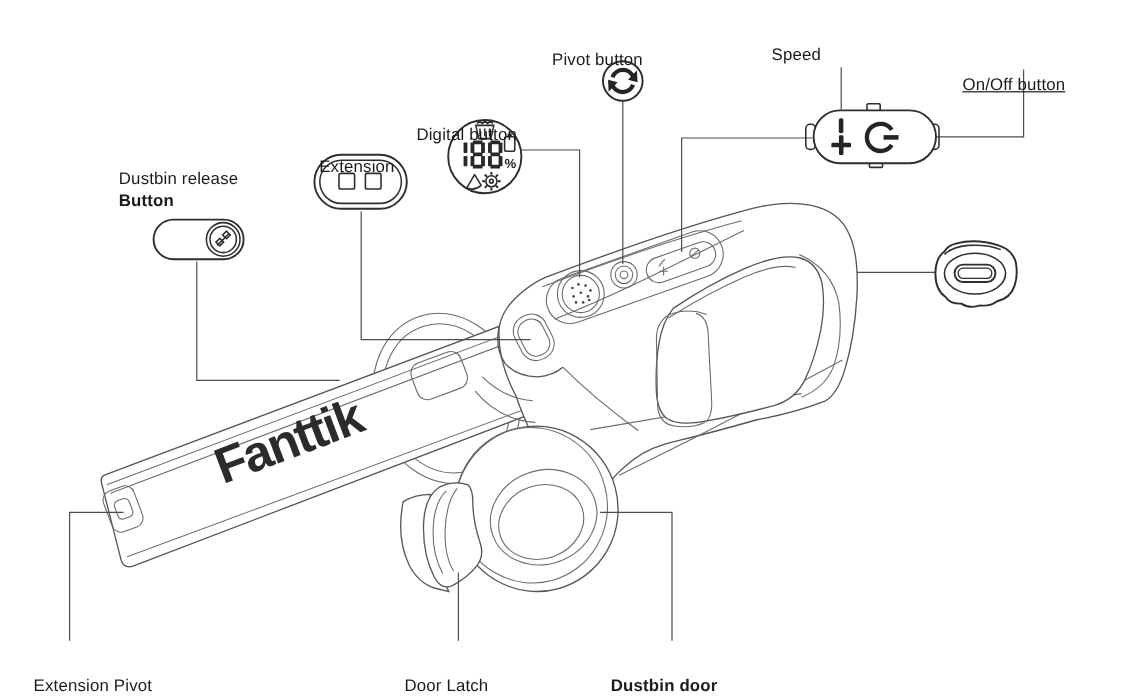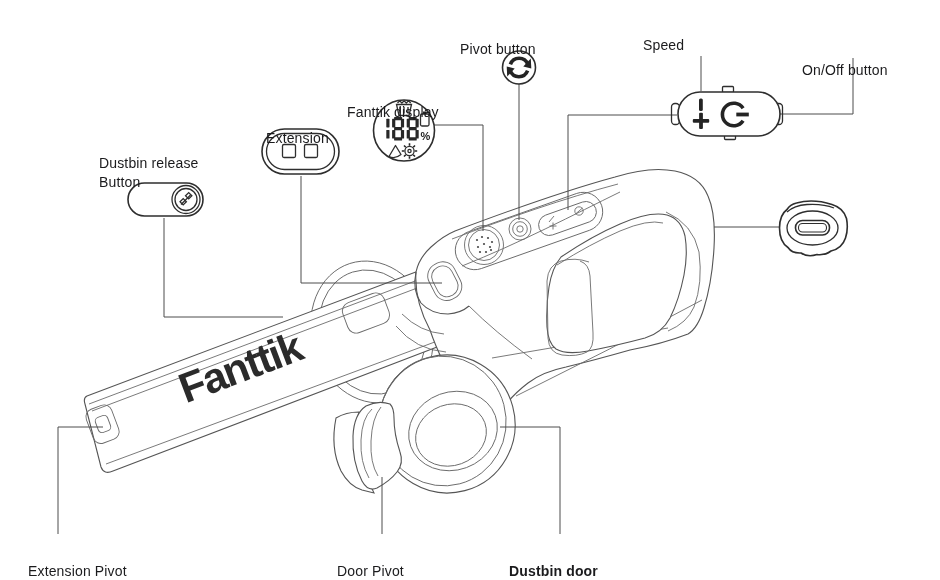--- a/index.html
+++ b/index.html
@@ -220,27 +220,27 @@
       <path class="callout" d="M 787 209.5 Q 779.5 215 779.5 228 Q 779.5 242 788 247.5 Q 792 253.5 801 253 Q 808 257.5 817 254.5 Q 825 255.5 831 251 Q 842 248.5 845.5 238 Q 848.5 229 846.5 218.5 Q 843.5 208 832 204.5 Q 813 198.5 796.5 203 Q 790 204.5 787 209.5 Z"></path>
       <path class="callout2" d="M 787 212 Q 794 205.5 807 204.5 Q 823 203.5 834 208"></path>
       <ellipse class="callout2" cx="812.5" cy="228" rx="25.5" ry="17"></ellipse>
       <g>
         <rect class="callout2" x="795.5" y="220.5" width="34" height="14.5" rx="7" style="stroke-width:1.6;"></rect>
         <rect class="callout2" x="798.5" y="223.5" width="28" height="8.5" rx="4" style="stroke-width:1.1;"></rect>
       </g>
     </g>
   </svg>
 
-  <div class="lbl" style="left:99px;top:131px;">
+  <div class="lbl" style="left:99px;top:116px;">
     <span style="display:block;">Dustbin release</span>
-    <span style="display:block;">Button</span>
+    <span style="display:block;font-weight:bold;">Button</span>
   </div>
   <div class="lbl" style="left:266px;top:106px;">Extension</div>
-  <div class="lbl" style="left:347px;top:80px;">Fanttik display</div>
+  <div class="lbl" style="left:347px;top:80px;">Digital button</div>
   <div class="lbl" style="left:460px;top:17px;">Pivot button</div>
   <div class="lbl two" style="left:643px;top:10px;">
     <span style="display:block;">Speed</span>
   </div>
-  <div class="lbl" style="left:802px;top:38px;">On/Off button</div>
+  <div class="lbl" style="left:802px;top:38px;text-decoration:underline;">On/Off button</div>
   <div class="lbl" style="left:28px;top:539px;">Extension Pivot</div>
-  <div class="lbl" style="left:337px;top:539px;">Door Pivot</div>
+  <div class="lbl" style="left:337px;top:539px;">Door Latch</div>
   <div class="lbl" style="left:509px;top:539px;font-weight:bold;">Dustbin door</div>
 </div>
 
 </body></html>

